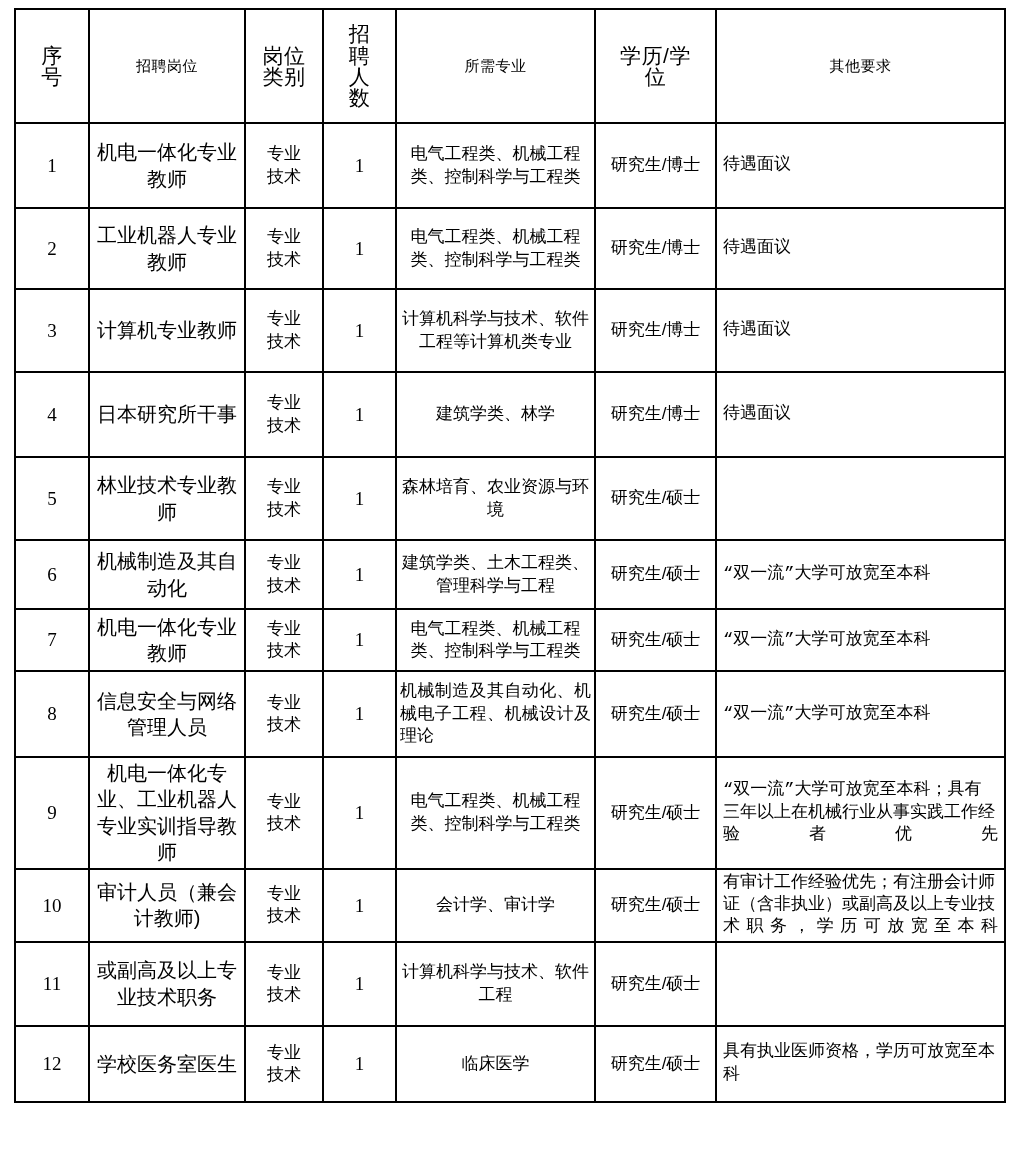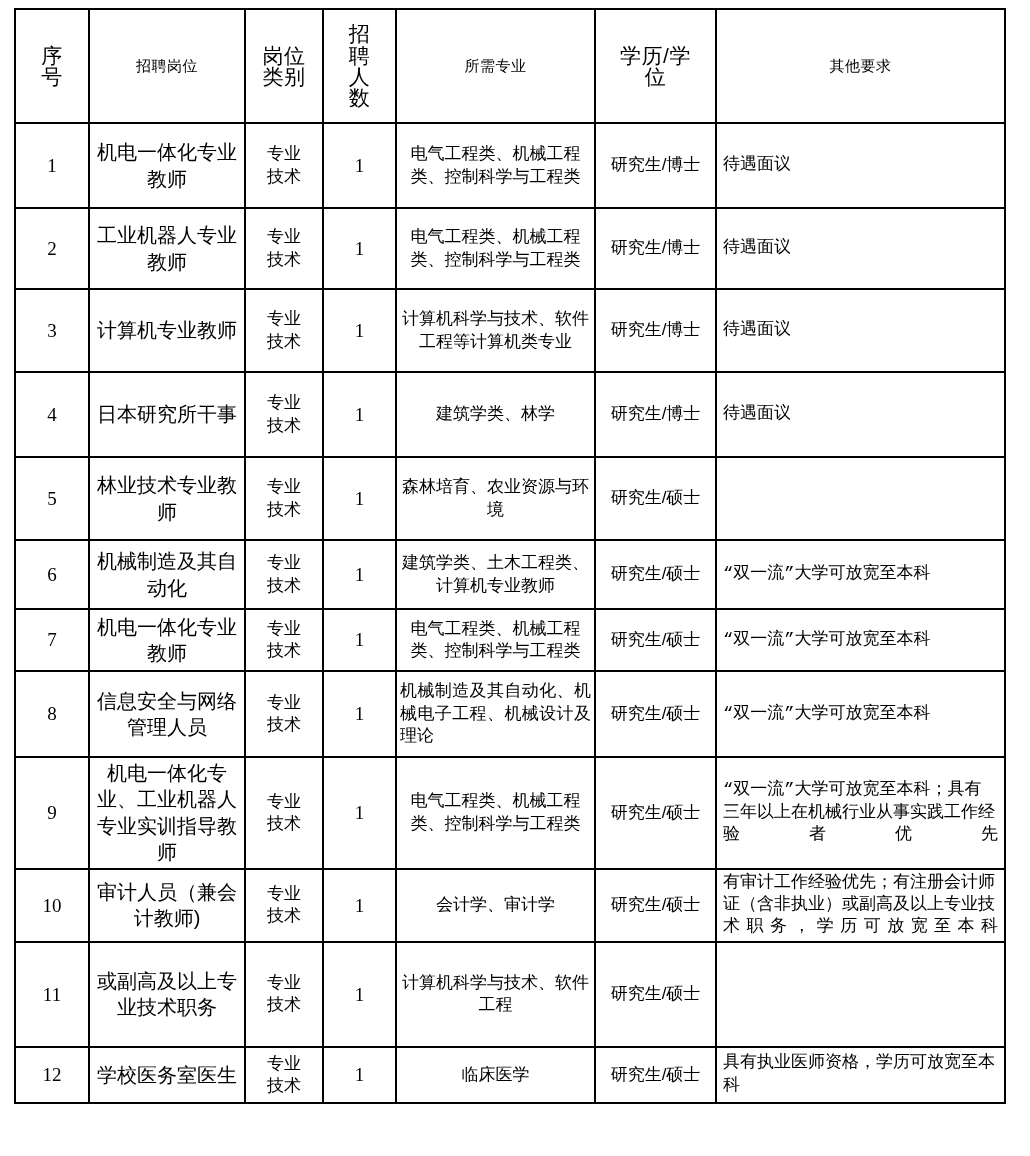--- a/index.html
+++ b/index.html
@@ -199,21 +199,21 @@
           <td class="other"></td>
         </tr>
         <tr style="height: 69px;">
           <td class="idx">6</td>
           <td class="post">机械制造及其自动化</td>
           <td class="cat">
             <span class="cell-inner">专业</span>
             <span class="cell-inner">技术</span>
           </td>
           <td class="num">1</td>
-          <td class="major">建筑学类、土木工程类、计算机专业教师</td>
+          <td class="major">建筑学类、土木工程类、管理科学与工程</td>
           <td class="deg">研究生/硕士</td>
           <td class="other">“双一流”大学可放宽至本科</td>
         </tr>
         <tr style="height: 62px;">
           <td class="idx">7</td>
           <td class="post">机电一体化专业教师</td>
           <td class="cat">
             <span class="cell-inner">专业</span>
             <span class="cell-inner">技术</span>
           </td>
@@ -251,33 +251,33 @@
           <td class="post">审计人员（兼会计教师)</td>
           <td class="cat">
             <span class="cell-inner">专业</span>
             <span class="cell-inner">技术</span>
           </td>
           <td class="num">1</td>
           <td class="major">会计学、审计学</td>
           <td class="deg">研究生/硕士</td>
           <td class="other just">有审计工作经验优先；有注册会计师证（含非执业）或副高及以上专业技术职务，学历可放宽至本科</td>
         </tr>
-        <tr style="height: 105px;">
+        <tr style="height: 84px;">
           <td class="idx">11</td>
           <td class="post">或副高及以上专业技术职务</td>
           <td class="cat">
             <span class="cell-inner">专业</span>
             <span class="cell-inner">技术</span>
           </td>
           <td class="num">1</td>
           <td class="major">计算机科学与技术、软件工程</td>
           <td class="deg">研究生/硕士</td>
           <td class="other"></td>
         </tr>
-        <tr style="height: 56px;">
+        <tr style="height: 76px;">
           <td class="idx">12</td>
           <td class="post">学校医务室医生</td>
           <td class="cat">
             <span class="cell-inner">专业</span>
             <span class="cell-inner">技术</span>
           </td>
           <td class="num">1</td>
           <td class="major">临床医学</td>
           <td class="deg">研究生/硕士</td>
           <td class="other">具有执业医师资格，学历可放宽至本科</td>

